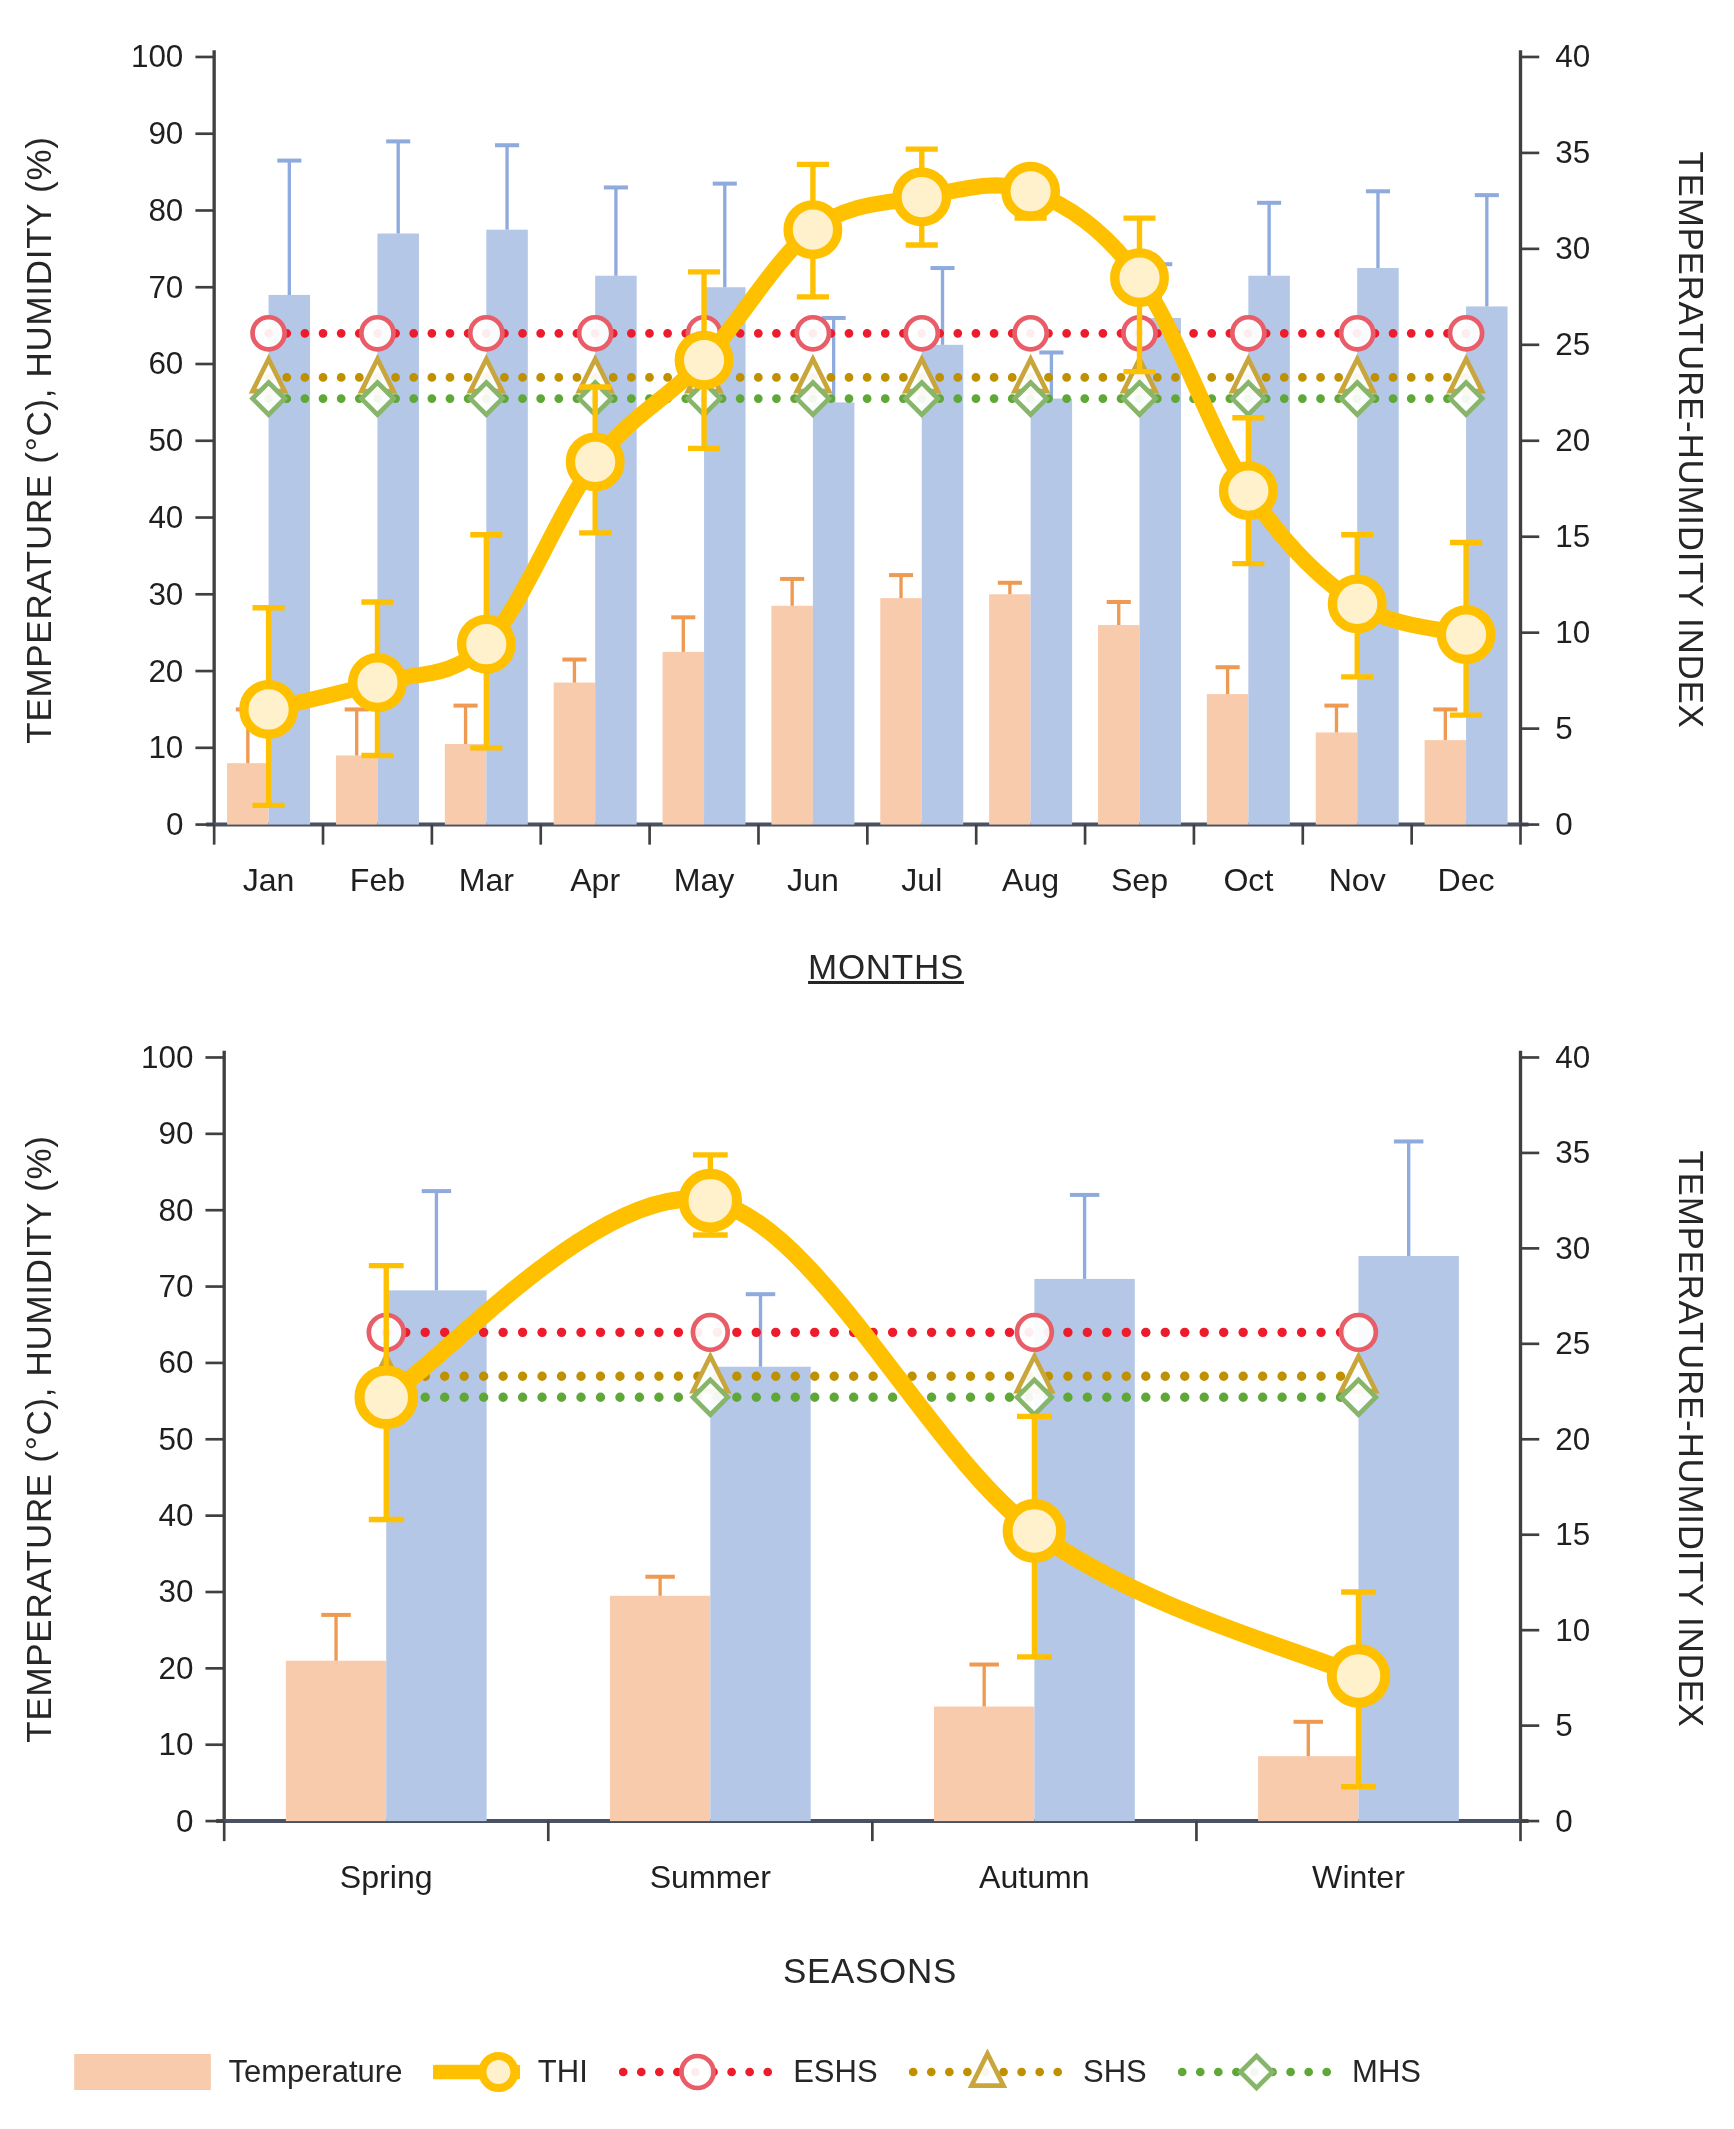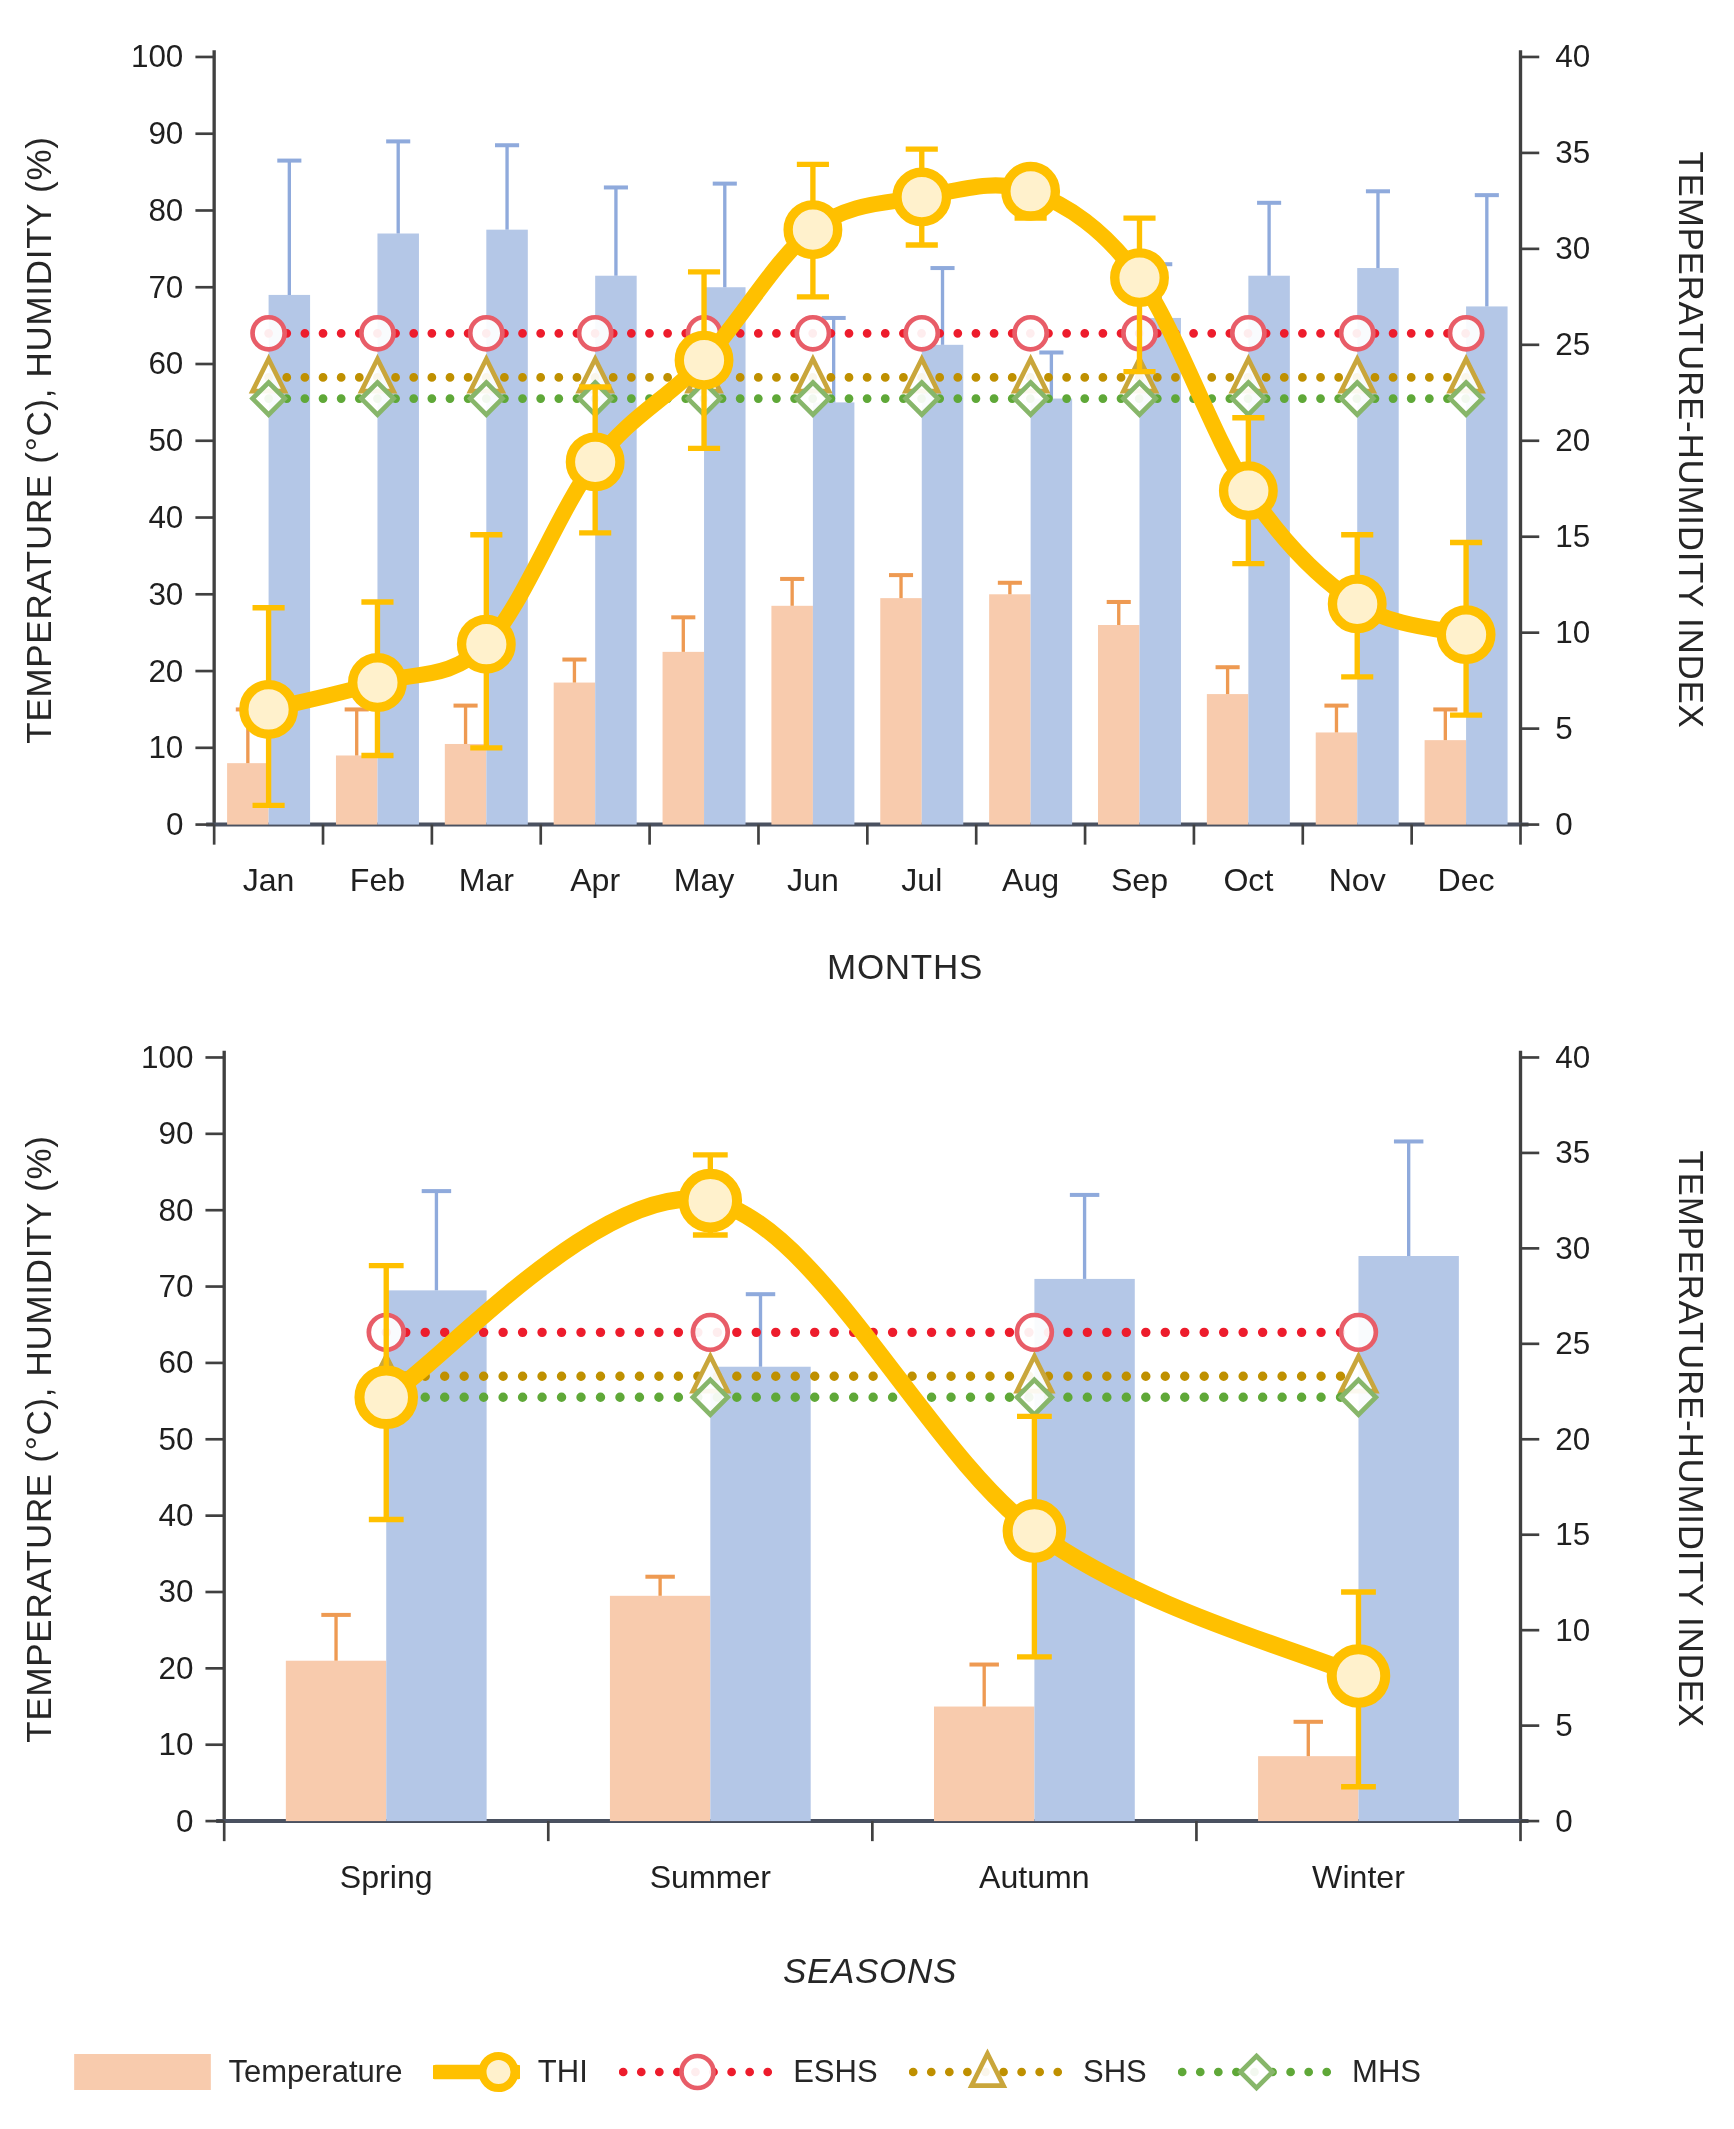--- a/index.html
+++ b/index.html
@@ -357,25 +357,25 @@
         <path d="M 577.125 2087.745 C 657.8333333333334 2038.7770833333332 899.9583333333334 1760.6583333333333 1061.375 1793.9375 C 1222.7916666666667 1827.2166666666667 1384.2083333333333 2169.04125 1545.625 2287.42 C 1707.0416666666667 2405.79875 1949.1666666666667 2468.0783333333334 2029.875 2504.21" fill="none" stroke="#FFC000" stroke-width="26" stroke-linecap="round" stroke-linejoin="round"></path>
         <circle cx="577.125" cy="2087.745" r="40" fill="#FFF1CC" stroke="#FFC000" stroke-width="15"></circle>
         <circle cx="1061.375" cy="1793.9375" r="40" fill="#FFF1CC" stroke="#FFC000" stroke-width="15"></circle>
         <circle cx="1545.625" cy="2287.42" r="40" fill="#FFF1CC" stroke="#FFC000" stroke-width="15"></circle>
         <circle cx="2029.875" cy="2504.21" r="40" fill="#FFF1CC" stroke="#FFC000" stroke-width="15"></circle>
       </g>
     </svg>
 
   <div class="axis-title vtitle-left" style="left:39px;top:440px;">TEMPERATURE (°C), HUMIDITY (%)</div>
   <div class="axis-title vtitle-right" style="left:1691px;top:440px;">TEMPERATURE-HUMIDITY INDEX</div>
-  <div class="axis-title htitle" style="left:905px;top:967px;">MONTHS</div>
+  <div class="axis-title htitle" style="left:886px;top:967px;text-decoration:underline;">MONTHS</div>
 
   <div class="axis-title vtitle-left" style="left:39px;top:1439px;">TEMPERATURE (°C), HUMIDITY (%)</div>
   <div class="axis-title vtitle-right" style="left:1691px;top:1439px;">TEMPERATURE-HUMIDITY INDEX</div>
-  <div class="axis-title htitle" style="left:870px;top:1971px;font-style:italic;">SEASONS</div>
+  <div class="axis-title htitle" style="left:870px;top:1971px;">SEASONS</div>
 
   <div id="legend">
       <div class="legend-item">
         <svg width="137" height="60" style="position: static;" viewBox="0 0 205 90">
           <rect x="0" y="18" width="205" height="54" fill="#F8CBAD"></rect>
         </svg>
         <span class="legend-label">Temperature</span>
       </div>
       <div class="legend-item">
         <svg width="87" height="60" style="position: static;" viewBox="0 0 130 90">

